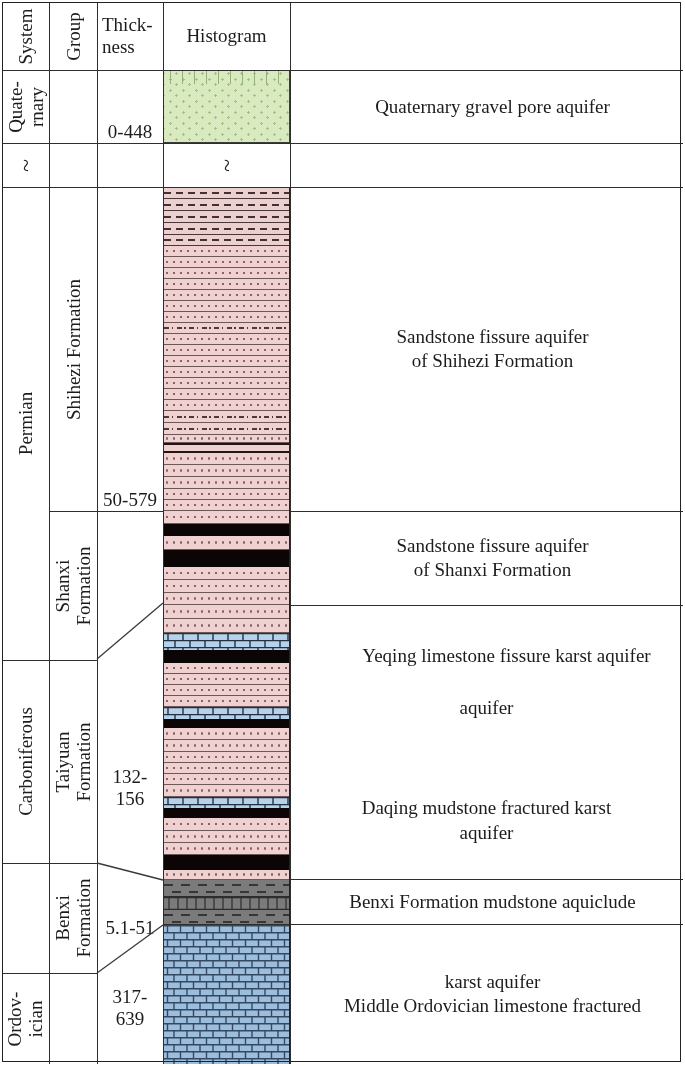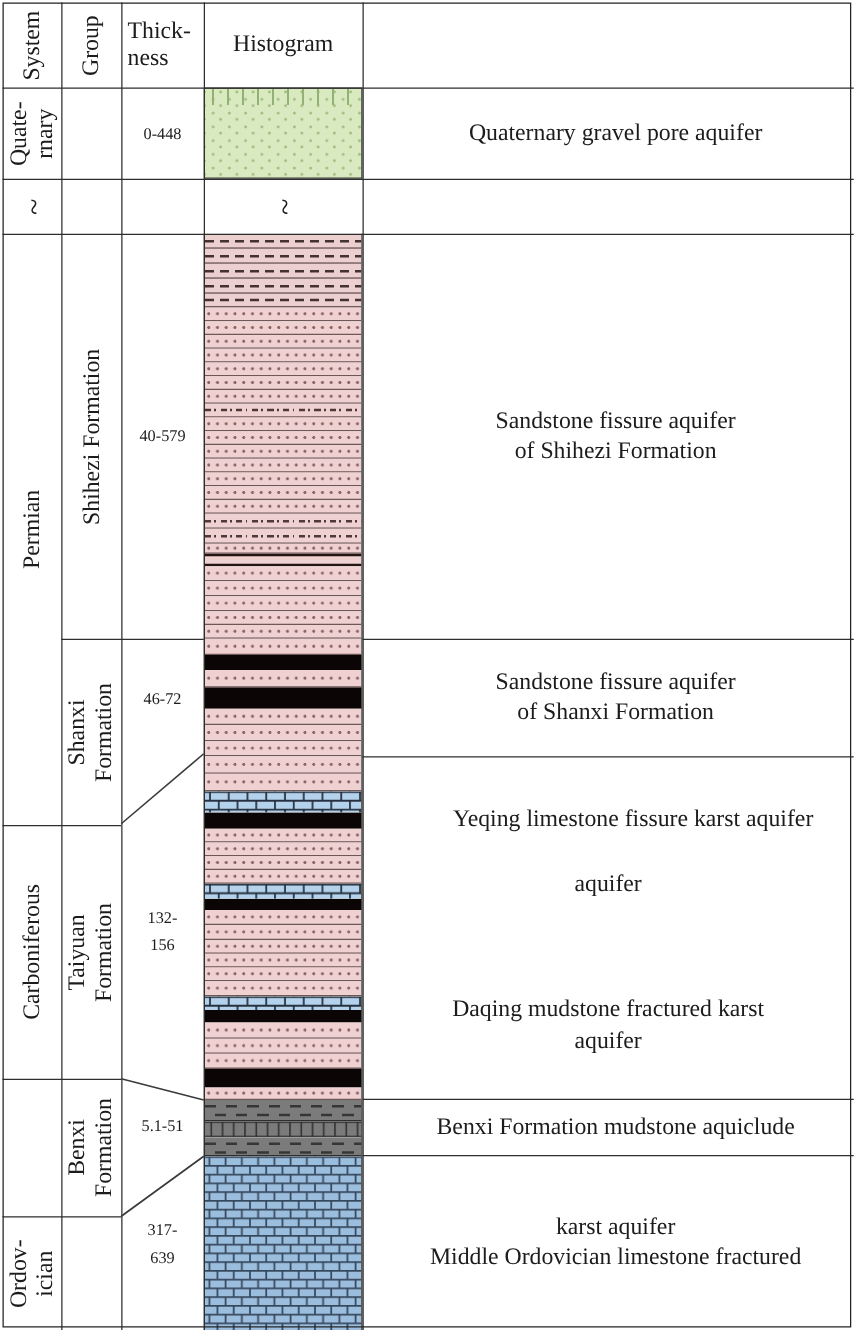--- a/index.html
+++ b/index.html
@@ -6,21 +6,21 @@
   .page{position:relative;width:685px;height:1066px;background:#fff;
         font-family:"Liberation Serif","DejaVu Serif",serif;color:#1c1c1c;overflow:hidden;}
   .frame{position:absolute;left:2px;top:2px;width:679px;height:1060px;border:1.5px solid #222;box-sizing:border-box;z-index:4;pointer-events:none;}
   .vline,.hline{position:absolute;background:#2e2e2e;z-index:2;}
   .vline{width:1px;} .hline{height:1px;}
   .cell{position:absolute;display:flex;align-items:center;justify-content:center;text-align:center;z-index:1;}
   .rot{transform:rotate(-90deg);white-space:nowrap;font-size:19px;line-height:21px;}
   .rot span{display:block;text-align:center;}
   .hdr{font-size:19px;line-height:22px;}
   .desc{font-size:19px;line-height:24px;padding:0 6px;}
-  .thick{font-size:13px;line-height:22px;}
+  .thick{font-size:19px;line-height:22px;align-items:flex-end;}
   .tilde{font-size:24px;transform:rotate(90deg);display:inline-block;}
   
   .histstack{position:absolute;left:163px;top:187px;width:127px;height:877px;
              border-left:1px solid #222;border-right:1px solid #222;box-sizing:border-box;z-index:1;}
   .layer{width:100%;box-sizing:border-box;}
   .layer svg{display:block;width:100%;height:100%;}
   .sandstone-dot{background-color:#efd1d1;border-bottom:1px solid #6d5757;
      background-image:radial-gradient(circle at 3px 50%, #8a6262 1px, rgba(0,0,0,0) 1.4px);
      background-size:7px 100%;}
   .sandstone-dash{background-color:#eccfcf;border-bottom:1px solid #4a3838;
@@ -158,24 +158,21 @@
     </span>
   </div>
   <div class="cell" style="left:49px;top:863px;width:48px;height:110px;">
     <span class="rot">
       <span>Benxi</span>
       <span>Formation</span>
     </span>
   </div>
 
   <div class="cell thick" style="left:97px;top:187px;width:66px;height:324px;">
-    <span>40-579</span>
-  </div>
-  <div class="cell thick" style="left:97px;top:511px;width:66px;height:95px;">
-    <span>46-72</span>
+    <span>50-579</span>
   </div>
   <div class="cell thick" style="left:97px;top:680px;width:66px;height:130px;">
     <span>
       <span style="display:block;">132-</span>
       <span style="display:block;">156</span>
     </span>
   </div>
   <div class="cell thick" style="left:97px;top:863px;width:66px;height:76px;">
     <span>5.1-51</span>
   </div>

